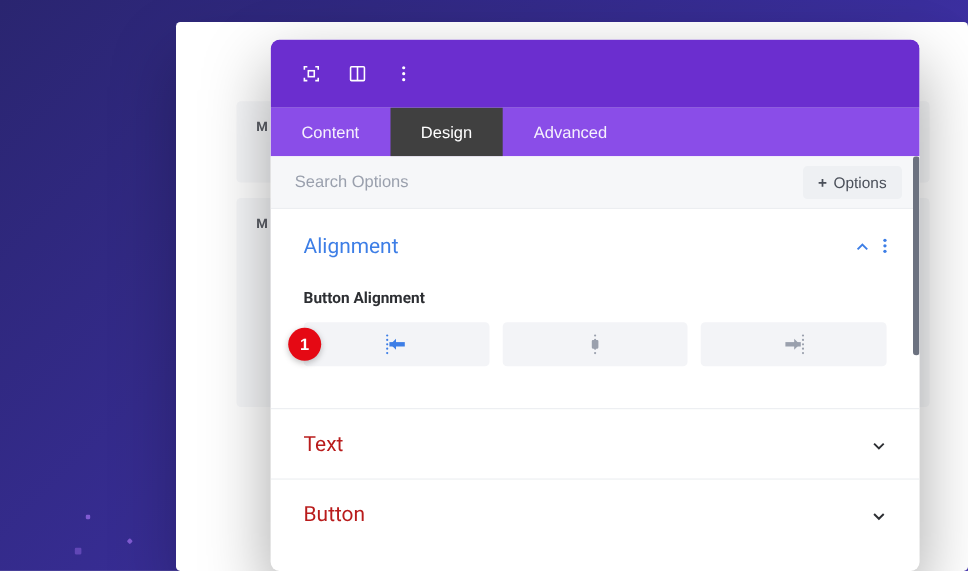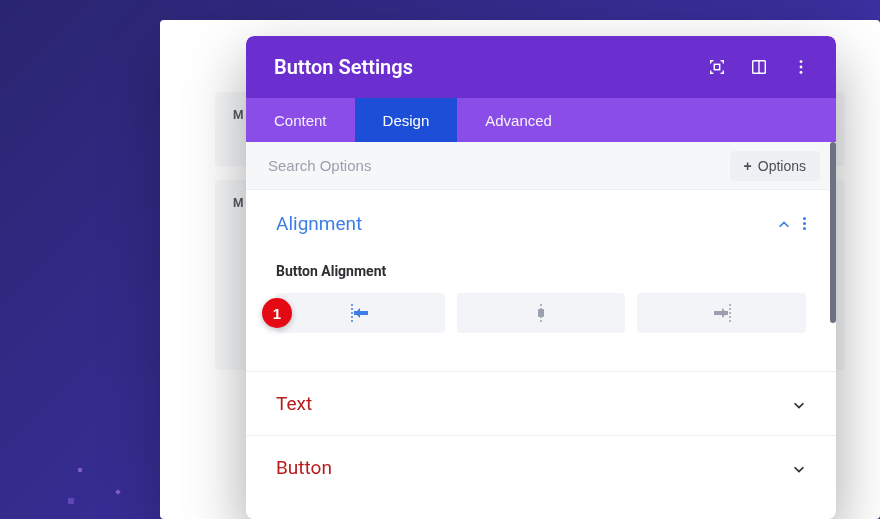--- a/index.html
+++ b/index.html
@@ -49,21 +49,21 @@
   .hicon { width: 18px; height: 18px; color: #fff; display: flex; align-items: center; justify-content: center; cursor: pointer; }
   .tabs {
     background: #8a4de8;
     display: flex;
   }
   .tab {
     color: #fff; font-size: 15px; height: 44px; display: flex; align-items: center;
     padding: 13px 28px; cursor: pointer;
     background: transparent; border: none; font-weight: 500;
   }
-  .tab.active { background: #1d4ed8; }
+  .tab.active { background: #404040; }
   .tab.inactive { opacity: .92; }
   .body-scroll {
     position: relative;
     height: calc(100% - 62px - 44px);
     overflow: hidden;
   }
   .searchbar {
     display: flex; align-items: center; justify-content: space-between;
     background: #f6f7f9;
     border-bottom: 1px solid #eceef1;
@@ -163,21 +163,20 @@
   </div>
   <div class="back-row r2">
     <span>M</span>
   </div>
 
 </div>
 
 <div class="modal">
 
   <div class="modal-header">
-    <div class="modal-title">Button Settings</div>
     <div class="header-icons">
       <div class="hicon">
         <svg viewBox="0 0 20 20" fill="none" stroke="white" stroke-width="1.6">
           <rect x="7" y="7" width="6" height="6"></rect>
           <path d="M3 6V3h3M17 6V3h-3M3 14v3h3M17 14v3h-3"></path>
         </svg>
       </div>
       <div class="hicon">
         <svg viewBox="0 0 20 20" fill="none" stroke="white" stroke-width="1.6">
           <rect x="3" y="3" width="14" height="14" rx="1"></rect>

